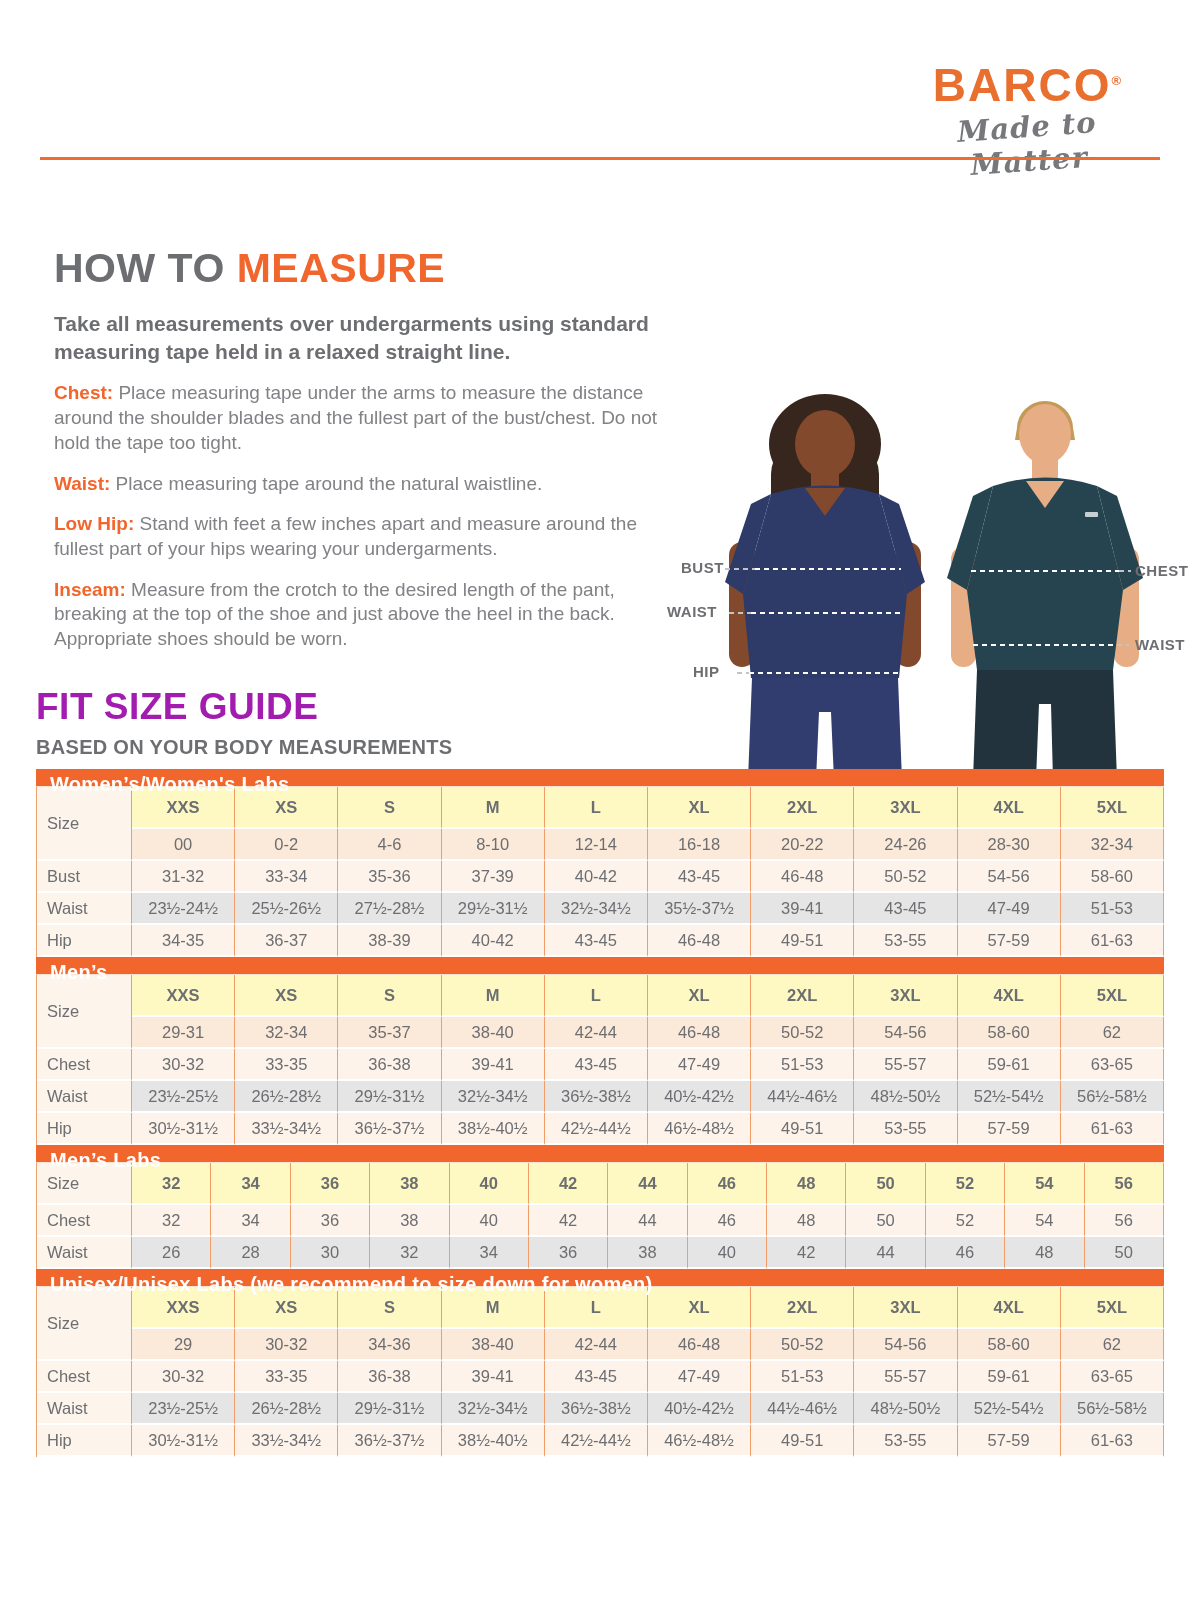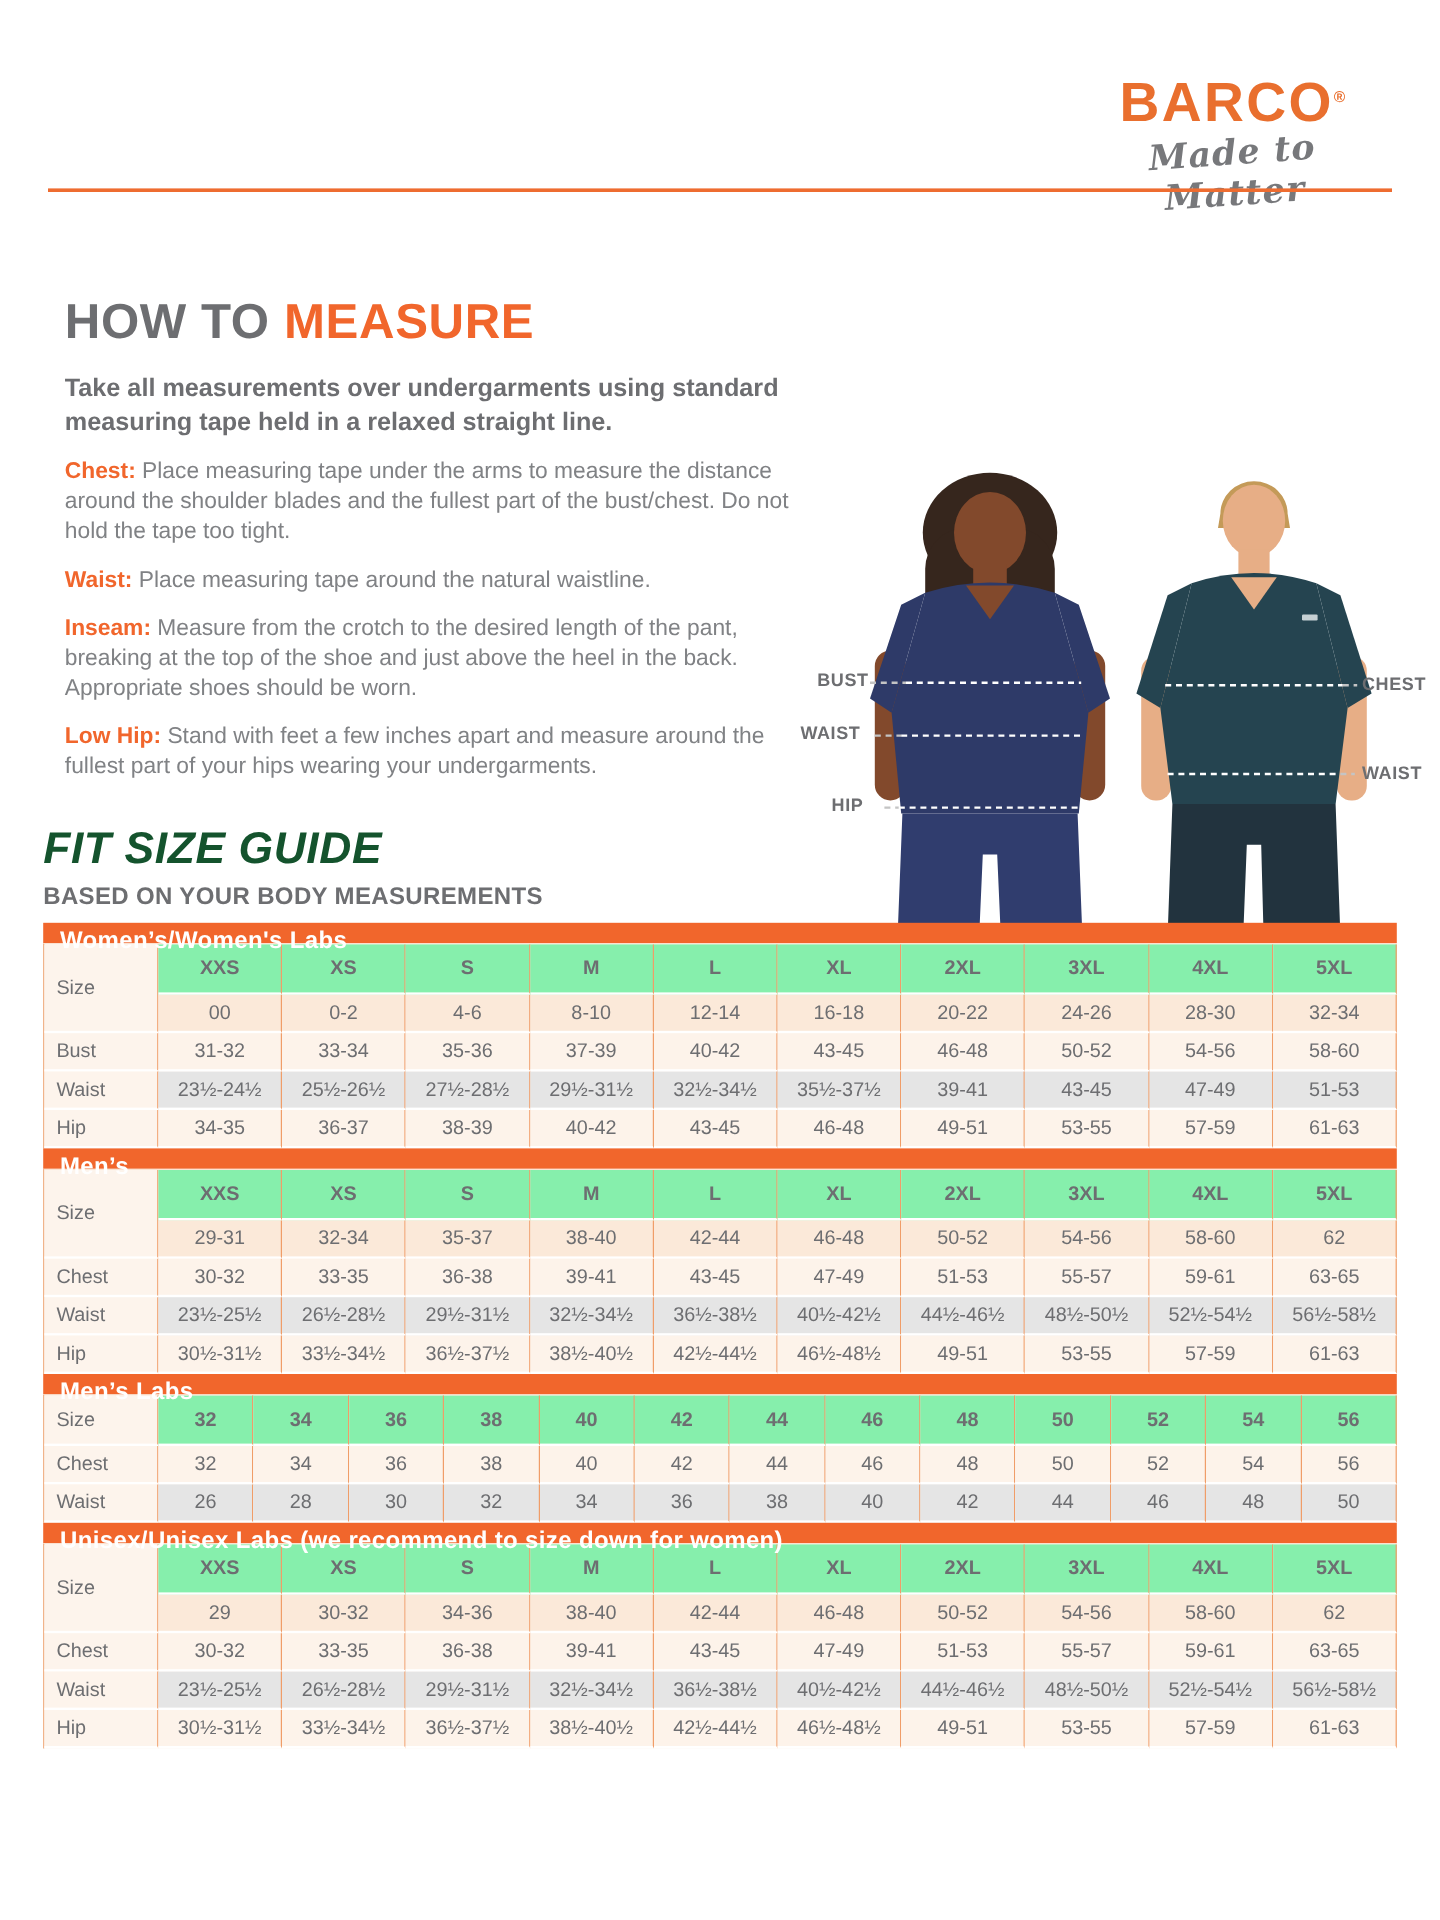--- a/index.html
+++ b/index.html
@@ -26,38 +26,38 @@
   .how-title .accent { color:#f1662c; }
   .how-intro { margin-top:18px; font-size:21px; line-height:1.32; font-weight:700; color:#6d6e71; }
   .m-item { margin-top:16px; font-size:19px; line-height:1.3; color:#808285; }
   .m-label { color:#f1662c; font-weight:700; }
   
   .models { position:absolute; left:655px; top:382px; width:540px; height:398px; }
   .models svg { position:absolute; left:0; top:0; }
   .meas-label { position:absolute; font-size:15px; font-weight:700; color:#6d6e71; letter-spacing:0.5px; }
   
   .guide { position:absolute; left:36px; top:686px; width:1128px; }
-  .guide-title { font-size:37px; font-weight:800; color:#14532d; letter-spacing:0.5px;font-style:italic; }
+  .guide-title { font-size:37px; font-weight:800; color:#a21caf; letter-spacing:0.5px; }
   .guide-subtitle { font-size:20px; font-weight:700; color:#6d6e71; margin-top:8px; letter-spacing:0.3px; }
   .tables { margin-top:10px; }
   .band {
     background:#f1662c; color:#fff; font-size:20px; font-weight:700;
     height:17px; line-height:30px; padding-left:14px; letter-spacing:0.3px;
   }
   table.size-tbl {
     border-collapse:separate; border-spacing:0; width:100%; table-layout:fixed;
     border-left:1px solid #eda26e; border-top:1px solid #fbe3d2;
   }
   .size-tbl th, .size-tbl td {
     border-right:1px solid #f09d68; border-bottom:2px solid #ffffff;
     height:32px; font-size:16.5px; color:#6d6e71; font-weight:400; text-align:center;
     overflow:hidden; white-space:nowrap; padding:0 1px;
   }
   .size-tbl th.lbl { text-align:left; padding-left:10px; background:#fdf4ec; font-weight:400; }
-  .size-tbl th.szhead { background:#86efac; font-weight:700; height:42px; }
+  .size-tbl th.szhead { background:#fef9c3; font-weight:700; height:42px; }
   .size-tbl tr.numrow td { background:#fbe9d9; }
   .size-tbl tr.light td { background:#fdf3ea; }
   .size-tbl tr.dark td  { background:#e5e5e5; }
 </style>
 </head>
 <body>
 
 <div class="page">
 
 
@@ -66,22 +66,22 @@
     <div class="brand-tagline">Made to Matter</div>
   </div>
 
   <div class="header-rule"></div>
 
   <div class="how-to">
     <div class="how-title"><span>HOW TO </span><span class="accent">MEASURE</span></div>
     <p class="how-intro">Take all measurements over undergarments using standard measuring tape held in a relaxed straight line.</p>
     <p class="m-item"><span class="m-label">Chest:</span><span> Place measuring tape under the arms to measure the distance around the shoulder blades and the fullest part of the bust/chest. Do not hold the tape too tight.</span></p>
     <p class="m-item"><span class="m-label">Waist:</span><span> Place measuring tape around the natural waistline.</span></p>
+    <p class="m-item"><span class="m-label">Low Hip:</span><span> Stand with feet a few inches apart and measure around the fullest part of your hips wearing your undergarments.</span></p>
     <p class="m-item"><span class="m-label">Inseam:</span><span> Measure from the crotch to the desired length of the pant, breaking at the top of the shoe and just above the heel in the back. Appropriate shoes should be worn.</span></p>
-    <p class="m-item"><span class="m-label">Low Hip:</span><span> Stand with feet a few inches apart and measure around the fullest part of your hips wearing your undergarments.</span></p>
   </div>
 
   <div class="models">
     <svg width="540" height="398" viewBox="0 0 540 398">
 
       <ellipse cx="170" cy="62" rx="56" ry="50" fill="#36261d"></ellipse>
       <rect x="116" y="58" width="108" height="92" rx="34" fill="#36261d"></rect>
       <ellipse cx="170" cy="62" rx="30" ry="34" fill="#82492c"></ellipse>
       <rect x="156" y="88" width="28" height="24" fill="#82492c"></rect>
 

